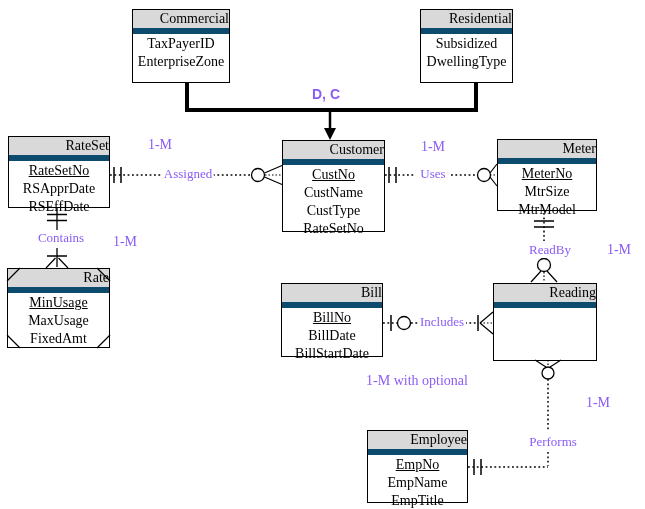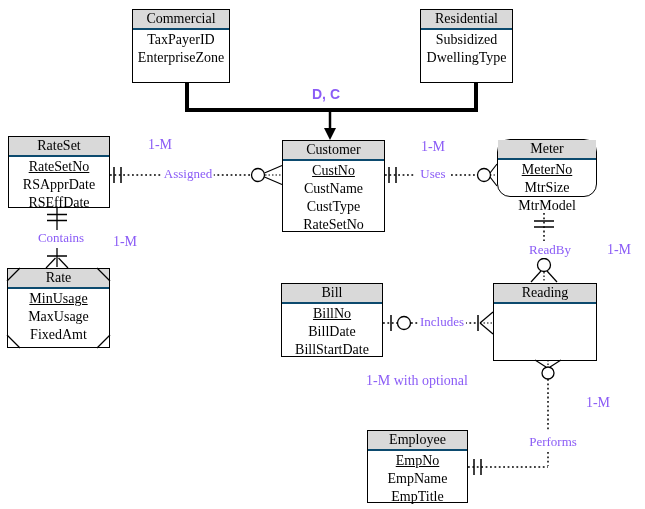--- a/index.html
+++ b/index.html
@@ -5,22 +5,22 @@
   html,body { margin:0; padding:0; background:#fff; }
   #canvas {
     position:relative; width:645px; height:509px; background:#ffffff;
     font-family:"Liberation Serif", serif; overflow:hidden;
   }
   .entity {
     position:absolute; box-sizing:border-box; border:1px solid #000;
     background:#fff; z-index:1; font-size:14px; color:#000;
   }
   .ehead {
-    background:#d9d9d9; border-bottom:2px solid #0c4a6e;
-    text-align:center; height:18px; line-height:18px; white-space:nowrap;
+    background:#d9d9d9; border-bottom:6px solid #0c4a6e;
+    text-align:right; height:18px; line-height:18px; white-space:nowrap;
   }
   .ebody { padding-top:1px; }
   .attr { text-align:center; height:18px; line-height:18px; white-space:nowrap; }
   .pk { text-decoration:underline; }
   svg.wires { position:absolute; left:0; top:0; z-index:2; pointer-events:none; }
   .lbl {
     position:absolute; transform:translate(-50%,-50%); z-index:3;
     font-size:13px; white-space:nowrap; background:#fff; padding:0 2px; color:#8b5cf6;
   }
   .card { font-size:14px; background:transparent; padding:0;text-align:center; }
@@ -59,21 +59,21 @@
   <div class="entity" style="left:282px; top:140px; width:103px; height:92px;">
     <div class="ehead"><span>Customer</span></div>
     <div class="ebody">
       <div class="attr pk">CustNo</div>
       <div class="attr">CustName</div>
       <div class="attr">CustType</div>
       <div class="attr">RateSetNo</div>
     </div>
   </div>
 
-  <div class="entity" style="left:497px; top:139px; width:100px; height:58px;border-radius:13px;">
+  <div class="entity" style="left:497px; top:139px; width:100px; height:72px;">
     <div class="ehead"><span>Meter</span></div>
     <div class="ebody">
       <div class="attr pk">MeterNo</div>
       <div class="attr">MtrSize</div>
       <div class="attr">MtrModel</div>
     </div>
   </div>
 
   <div class="entity" style="left:281px; top:283px; width:102px; height:74px;">
     <div class="ehead"><span>Bill</span></div>

